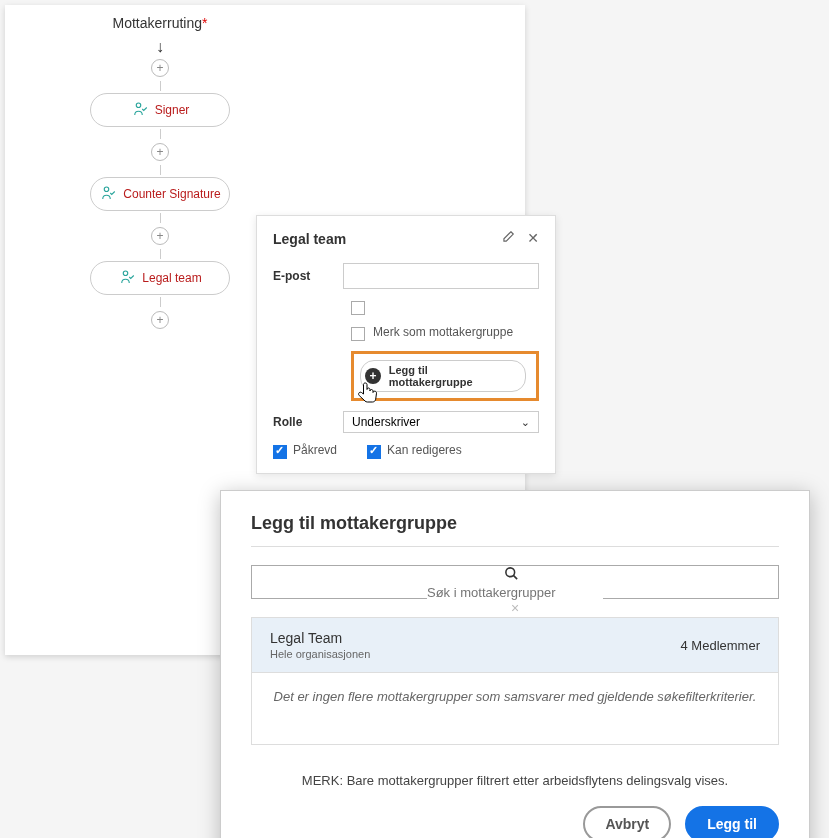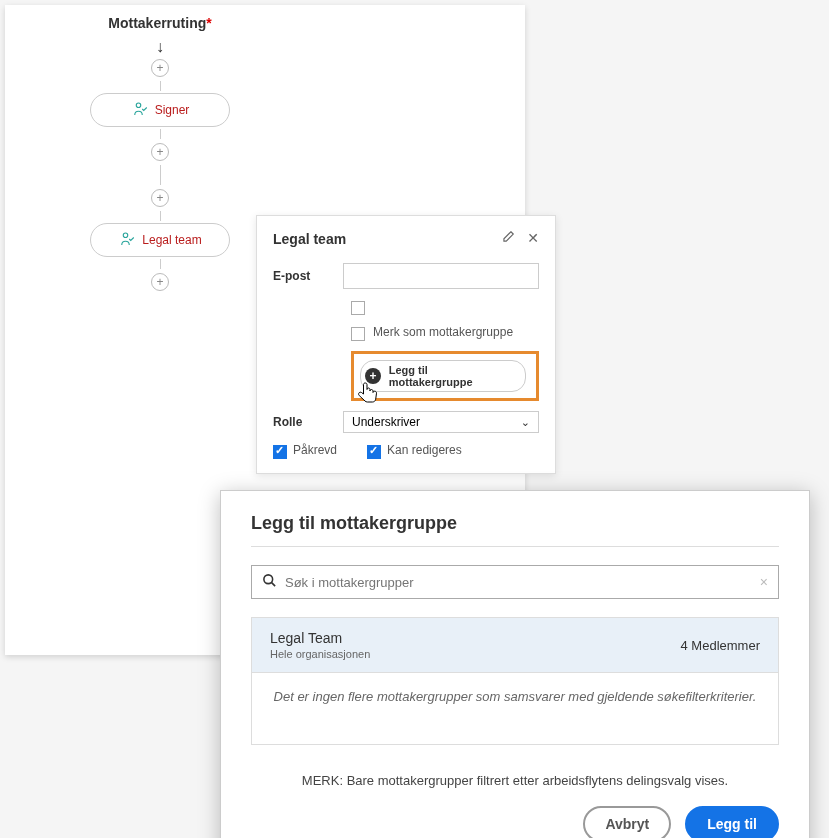--- a/index.html
+++ b/index.html
@@ -11,21 +11,21 @@
       width: 520px; height: 650px;
       background: #fff;
       box-shadow: 0 2px 6px rgba(0,0,0,0.15);
     }
     
     .routing-section {
       position: absolute;
       top: 15px; left: 60px;
       width: 200px;
     }
-    .routing-title { font-weight: 700; font-size: 14px; color: #333; text-align: center; }
+    .routing-title { font-weight: 400; font-size: 14px; color: #333; text-align: center; }
     .routing-title .req { color: #d00; }
     
     .flow { display: flex; flex-direction: column; align-items: center; margin-top: 8px; }
     .arrow-down { font-size: 16px; color: #333; line-height: 1; }
     .add-circle {
       width: 18px; height: 18px; border: 1px solid #bbb; border-radius: 50%;
       display: flex; align-items: center; justify-content: center;
       font-size: 12px; color: #888; background: #fff; margin: 4px 0;
     }
     .connector { width: 1px; height: 10px; background: #ccc; }
@@ -103,20 +103,21 @@
       box-shadow: 0 4px 20px rgba(0,0,0,0.25);
       padding: 22px 30px;
     }
     .modal-title { font-size: 18px; font-weight: 700; color: #333; margin-bottom: 12px; }
     .modal-divider { border-top: 1px solid #ddd; margin-bottom: 18px; }
     
     .search-box {
       display: flex; align-items: center;
       border: 1px solid #aaa; height: 34px; padding: 0 10px;
       margin-bottom: 18px;
+      flex-direction: column;
     }
     .search-icon { margin-right: 8px; }
     .search-input { flex: 1; border: none; outline: none; font-size: 13px; color: #777; }
     .search-clear { color: #bbb; font-size: 14px; cursor: pointer; }
     
     .group-list { border: 1px solid #ddd; }
     .group-row {
       display: flex; align-items: center; justify-content: space-between;
       background: #e8f0f8; padding: 12px 18px;
       border-bottom: 1px solid #ddd;
@@ -159,20 +160,30 @@
             <circle cx="10" cy="7" r="3"></circle>
             <path d="M5 20c0-3 2-5 5-5s5 2 5 5"></path>
             <path d="M15 12l2 2 4-4" stroke="#2aa59c"></path>
           </svg>
       </span>
       <span>Signer</span>
     </div>
     <div class="connector"></div>
     <div class="add-circle">+</div>
     <div class="connector"></div>
+    <div class="pill">
+      <span class="person-icon">
+        <svg viewBox="0 0 24 24" fill="none" stroke="#2aa59c" stroke-width="1.5">
+            <circle cx="10" cy="7" r="3"></circle>
+            <path d="M5 20c0-3 2-5 5-5s5 2 5 5"></path>
+            <path d="M15 12l2 2 4-4"></path>
+          </svg>
+      </span>
+      <span>Counter Signature</span>
+    </div>
     <div class="connector"></div>
     <div class="add-circle">+</div>
     <div class="connector"></div>
     <div class="pill">
       <span class="person-icon">
         <svg viewBox="0 0 24 24" fill="none" stroke="#2aa59c" stroke-width="1.5">
             <circle cx="10" cy="7" r="3"></circle>
             <path d="M5 20c0-3 2-5 5-5s5 2 5 5"></path>
             <path d="M15 12l2 2 4-4"></path>
           </svg>

